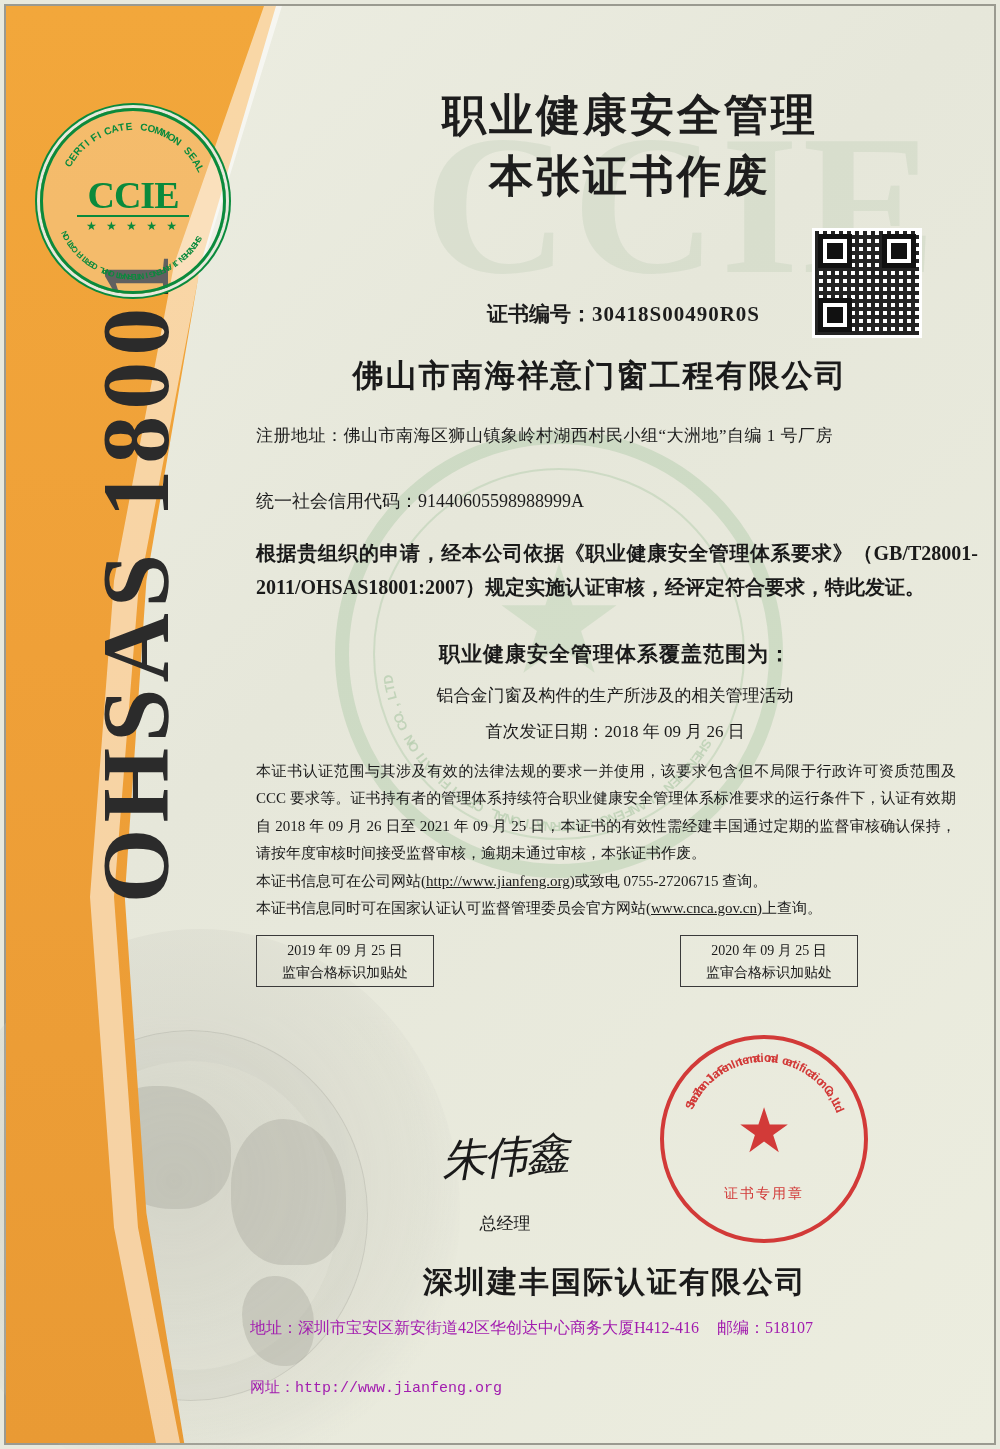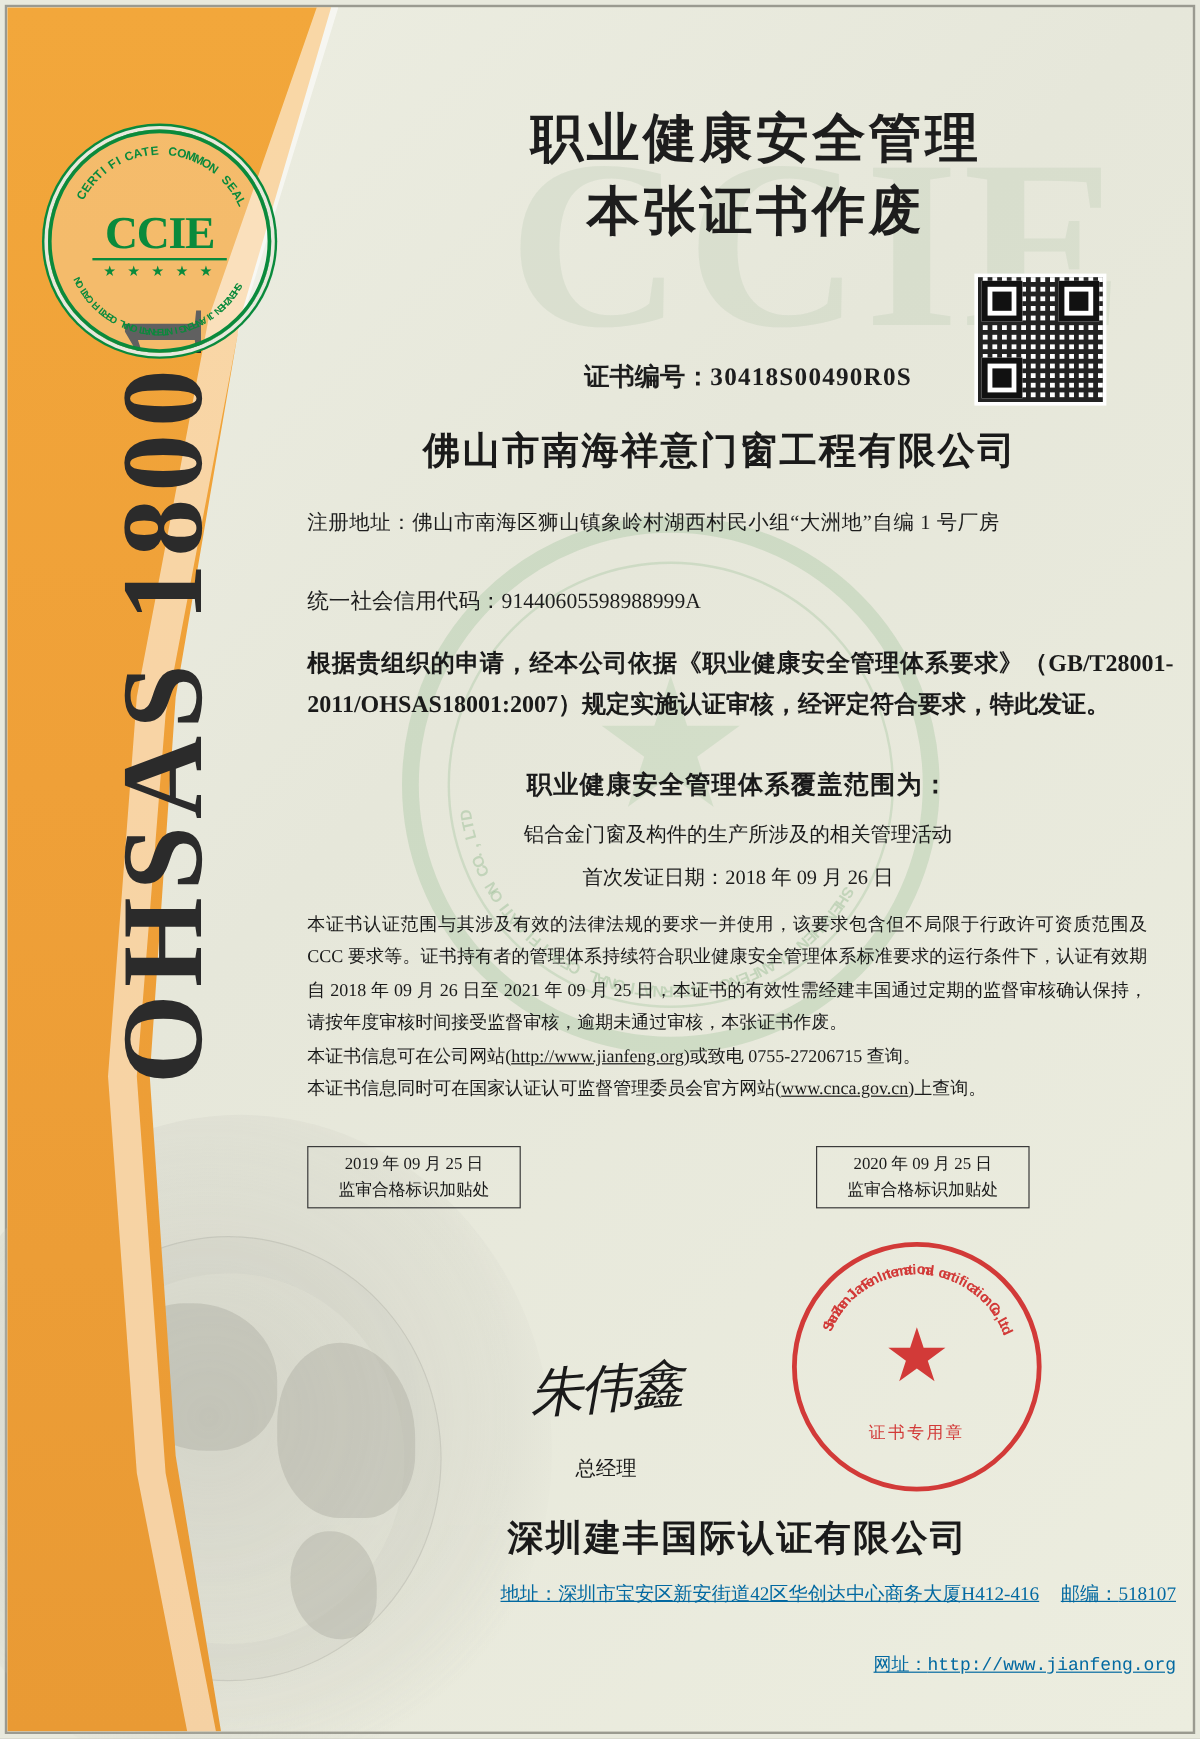--- a/index.html
+++ b/index.html
@@ -179,21 +179,21 @@
     position:absolute;left:0;top:720px;width:730px;text-align:center;
     font-size:17px;color:#1a1a1a;font-family:"Liberation Serif", serif;
   }
   .fineprint{
     position:absolute;left:6px;top:758px;width:700px;
     font-size:15px;line-height:1.83;color:#1a1a1a;
     font-family:"Liberation Serif", serif;text-align:justify;
   }
   .fineprint a{color:#1a1a1a;text-decoration:underline;}
   .stamp-boxes{
-    position:absolute;left:6px;top:935px;width:700px;height:56px;margin-top:20px;
+    position:absolute;left:6px;top:935px;width:700px;height:56px;
   }
   .sbox{
     position:absolute;top:0;width:178px;height:52px;border:1px solid #3a3a3a;
     text-align:center;font-family:"Liberation Serif", serif;font-size:14px;color:#1a1a1a;
     line-height:1.55;padding-top:4px;box-sizing:border-box;
   }
   .sbox.left{left:0;}
   .sbox.right{left:424px;}
   
   .red-stamp{
@@ -220,22 +220,22 @@
   .sig-label{
     position:absolute;left:140px;top:1212px;width:230px;text-align:center;
     font-size:17px;color:#1a1a1a;font-family:"Liberation Serif", serif;
   }
   .issuer{
     position:absolute;left:0;top:1262px;width:730px;text-align:center;
     font-size:30px;font-weight:bold;color:#1a1a1a;letter-spacing:2px;
     font-family:"Liberation Serif", serif;
   }
   .footer-line{
-    position:absolute;left:0;width:730px;text-align:right;
-    font-size:16px;color:#0369a1;font-family:"Liberation Serif", serif;text-decoration:underline;
+    position:absolute;left:0;width:730px;text-align:left;
+    font-size:16px;color:#a21caf;font-family:"Liberation Serif", serif;
   }
   .f1{top:1318px;}
   .f2{top:1348px;}
   .f3{top:1378px;font-family:"Liberation Mono", monospace;font-size:15px;}
   .f1 .gap{display:inline-block;width:18px;}
 </style>
 </head>
 <body>
 
 <div id="cert">

